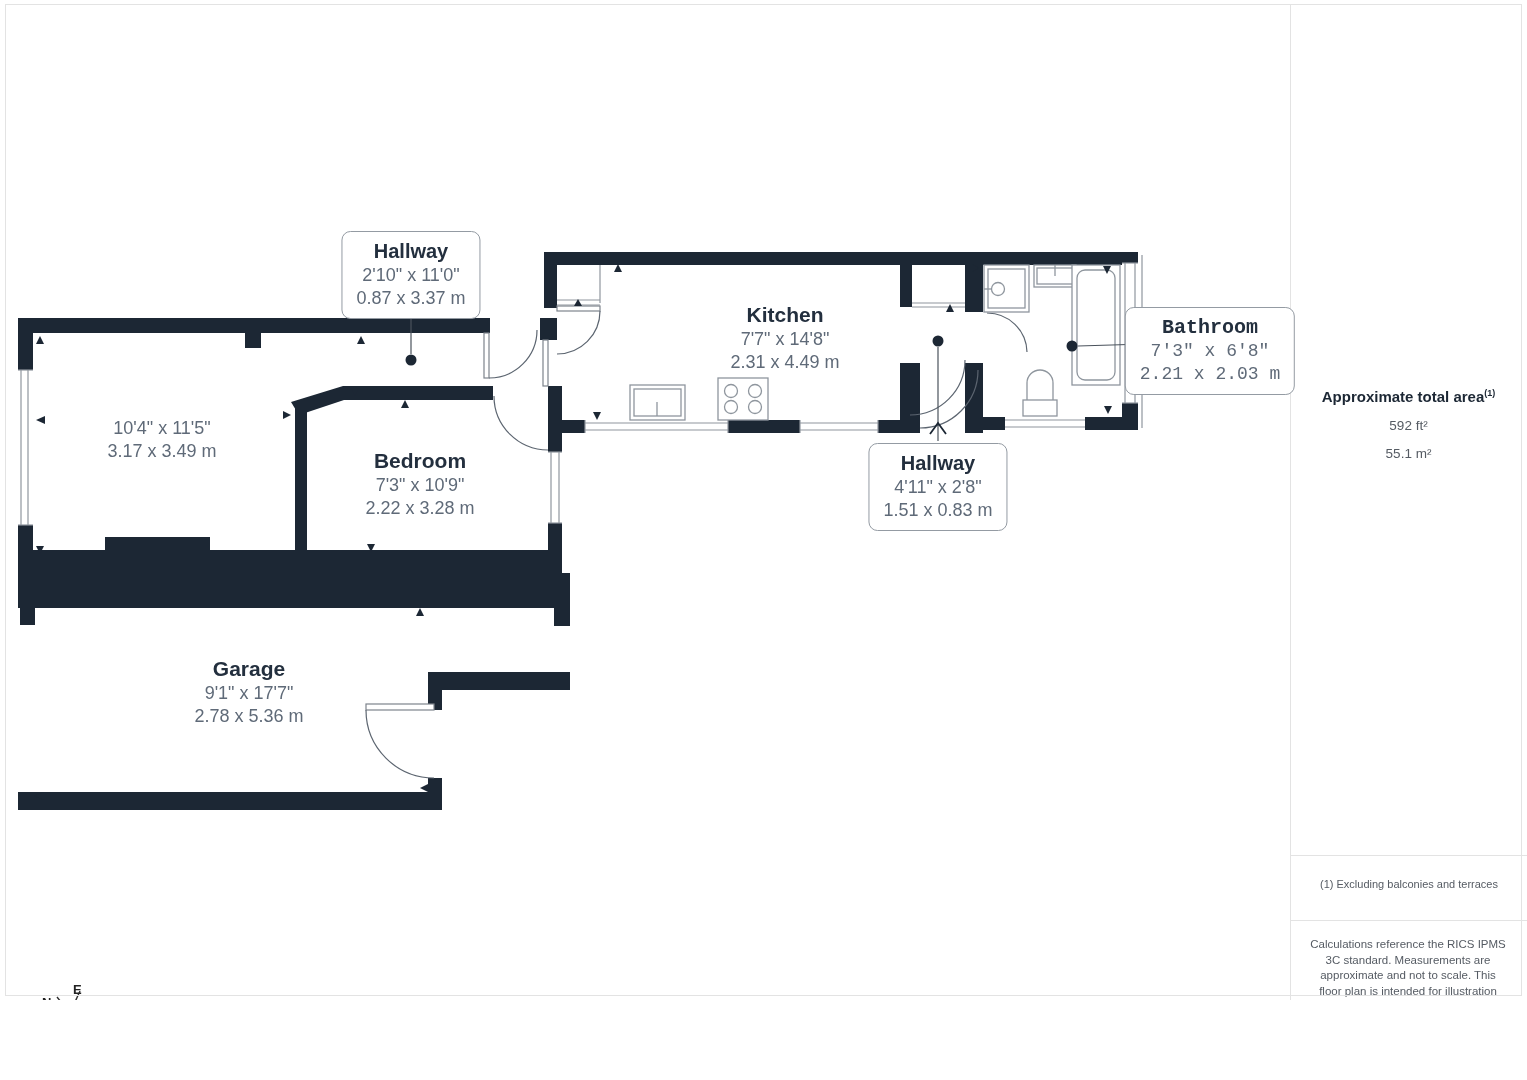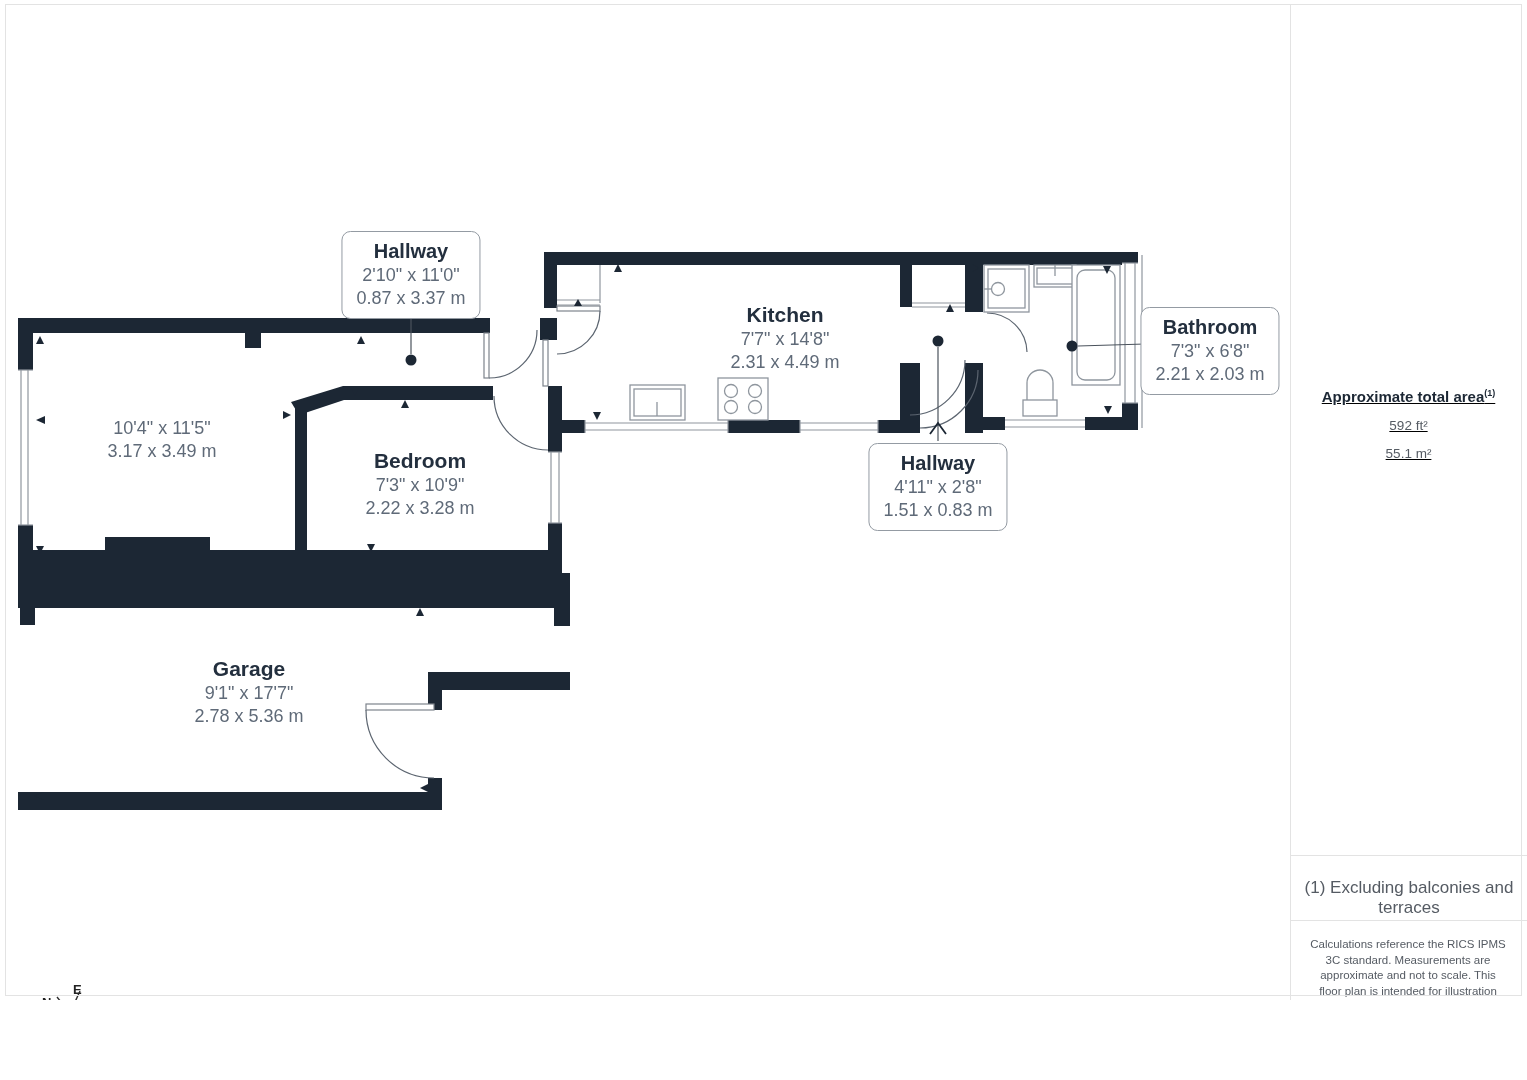--- a/index.html
+++ b/index.html
@@ -36,26 +36,26 @@
   .callout{position:absolute;transform:translateX(-50%);background:#fff;
     border:1.5px solid var(--callout-border);border-radius:9px;padding:7px 14px 8px;
     text-align:center;white-space:nowrap;z-index:3;}
   .callout .room-name{font-size:20px;line-height:25px;}
   .callout .dims{font-size:18px;line-height:23px;}
 
   .compass-letter{position:absolute;font-size:13px;font-weight:bold;color:#222;z-index:2;}
 
   .sidebar{position:absolute;left:1290px;top:4px;width:232px;height:1072px;border-left:1px solid var(--divider);}
   .sb-divider{position:absolute;left:1290px;width:237px;height:1px;background:var(--divider);}
-  .sb-area{position:absolute;left:1296px;top:388px;width:225px;text-align:center;text-decoration:underline;}
+  .sb-area{position:absolute;left:1296px;top:388px;width:225px;text-align:center;}
   .sb-title{font-size:15px;font-weight:bold;color:var(--sidebar-heading);}
   .sb-title sup{font-size:9px;}
   .sb-val{font-size:13.5px;color:var(--sidebar-text);margin-top:13px;}
   .sb-footnote{position:absolute;left:1300px;top:878px;width:218px;text-align:center;
-    font-size:17px;color:var(--sidebar-text);}
+    font-size:11px;color:var(--sidebar-text);}
   .sb-disclaimer{position:absolute;left:1308px;top:937px;width:200px;text-align:center;
     font-size:11.5px;line-height:15.5px;color:var(--sidebar-text);}
   .sb-brand{position:absolute;left:1296px;top:1030px;width:225px;text-align:center;
     font-size:13.5px;letter-spacing:.08em;color:#3a3f45;}
   .sb-brand b{color:#25292e;}
 </style>
 </head>
 <body>
 
 <div class="canvas">
@@ -216,21 +216,21 @@
       <circle cx="70" cy="1013" r="2.3" fill="#2b2b2b"></circle>
     </g>
   </svg>
 
   <div class="callout" style="left:411px;top:231px;">
     <div class="room-name">Hallway</div>
     <div class="dims">2'10" x 11'0"</div>
     <div class="dims">0.87 x 3.37 m</div>
   </div>
 
-  <div class="callout" style="left:1210px;top:307px;">
+  <div class="callout" style="left:1210px;top:307px;font-family:Liberation Mono, monospace;">
     <div class="room-name">Bathroom</div>
     <div class="dims">7'3" x 6'8"</div>
     <div class="dims">2.21 x 2.03 m</div>
   </div>
 
   <div class="callout" style="left:938px;top:443px;">
     <div class="room-name">Hallway</div>
     <div class="dims">4'11" x 2'8"</div>
     <div class="dims">1.51 x 0.83 m</div>
   </div>

